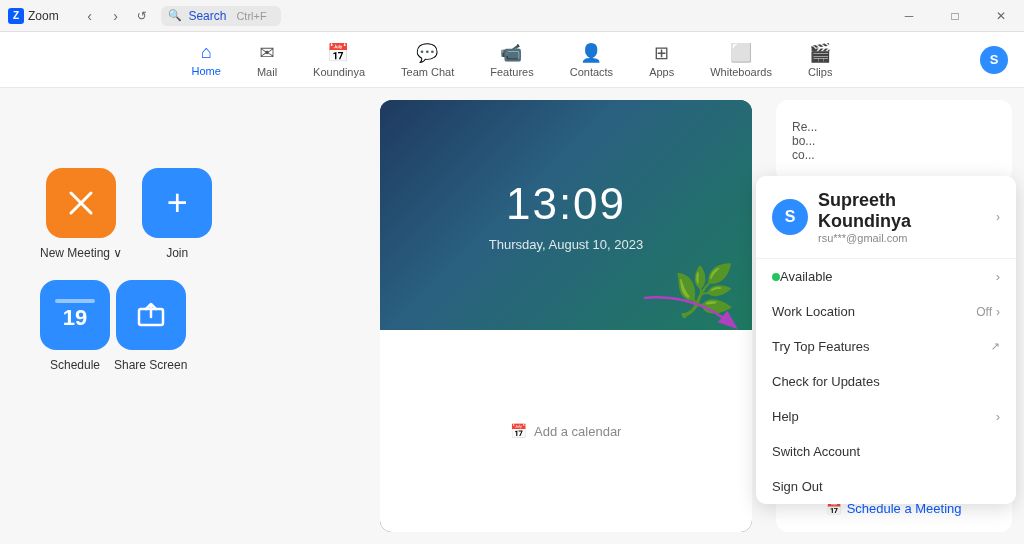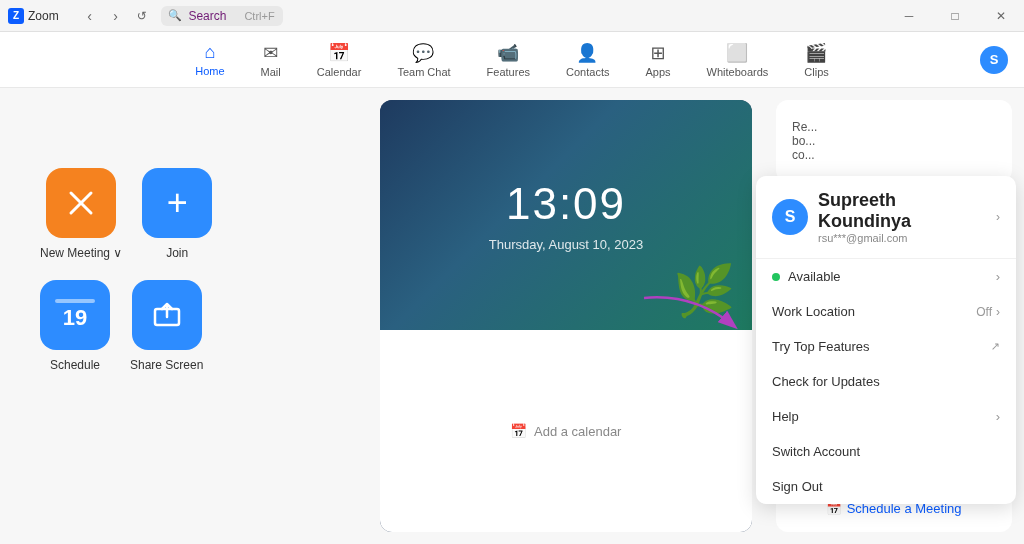--- a/index.html
+++ b/index.html
@@ -61,22 +61,22 @@
       display: flex;
       align-items: center;
       background: #e8e8e8;
       border-radius: 6px;
       padding: 3px 8px;
       gap: 6px;
       min-width: 120px;
       cursor: pointer;
     }
     .search-bar-icon { font-size: 11px; color: #666; }
-    .search-bar-text { font-size: 12px; color: #701a75; }
-    .search-shortcut { font-size: 11px; color: #999; margin-left: 12px; }
+    .search-bar-text { font-size: 12px; color: #1d4ed8; }
+    .search-shortcut { font-size: 11px; color: #999; margin-left: 4px; }
     .window-controls {
       position: absolute;
       right: 0;
       top: 0;
       height: 32px;
       display: flex;
       align-items: center;
     }
     .win-btn {
       width: 46px; height: 32px;
@@ -177,21 +177,21 @@
     }
     .action-btn.orange { background: #f5821f; }
     .action-btn.blue { background: #2d8cff; }
     .action-btn-label {
       font-size: 12px;
       color: #333;
       text-align: center;
     }
     .action-buttons-row2 {
       display: flex;
-      gap: 20px;
+      gap: 4px;
       margin-top: 20px;
       margin-left: 20px;
       justify-content: flex-end;
     }
 
     
     .calendar-widget {
       flex: 1;
       margin: 12px;
       border-radius: 12px;
@@ -284,21 +284,21 @@
     .dropdown-item {
       display: flex;
       align-items: center;
       padding: 10px 16px;
       cursor: pointer;
       font-size: 13px;
       color: #333;
       justify-content: space-between;
     }
     .dropdown-item.active { background: #0b5cff; color: white; }
-    .dropdown-item-left { display: flex; align-items: center; gap: 8px; }
+    .dropdown-item-left { display: flex; align-items: center; }
     .status-dot { width: 8px; height: 8px; border-radius: 50%; background: #22c55e; }
     .item-value { font-size: 12px; color: #999; }
     .external-icon { font-size: 11px; color: #999; }
 
     
     .arrow-annotation {
       position: absolute;
       top: 200px;
       right: 270px;
       z-index: 200;
@@ -346,21 +346,21 @@
     <div class="nav-item active">
       <span class="nav-item-icon">⌂</span>
       <span class="nav-item-label">Home</span>
     </div>
     <div class="nav-item">
       <span class="nav-item-icon">✉</span>
       <span class="nav-item-label">Mail</span>
     </div>
     <div class="nav-item">
       <span class="nav-item-icon">📅</span>
-      <span class="nav-item-label">Calendar</span>
+      <span class="nav-item-label">Koundinya</span>
     </div>
     <div class="nav-item">
       <span class="nav-item-icon">💬</span>
       <span class="nav-item-label">Team Chat</span>
     </div>
     <div class="nav-item">
       <span class="nav-item-icon">📹</span>
       <span class="nav-item-label">Features</span>
     </div>
     <div class="nav-item">

